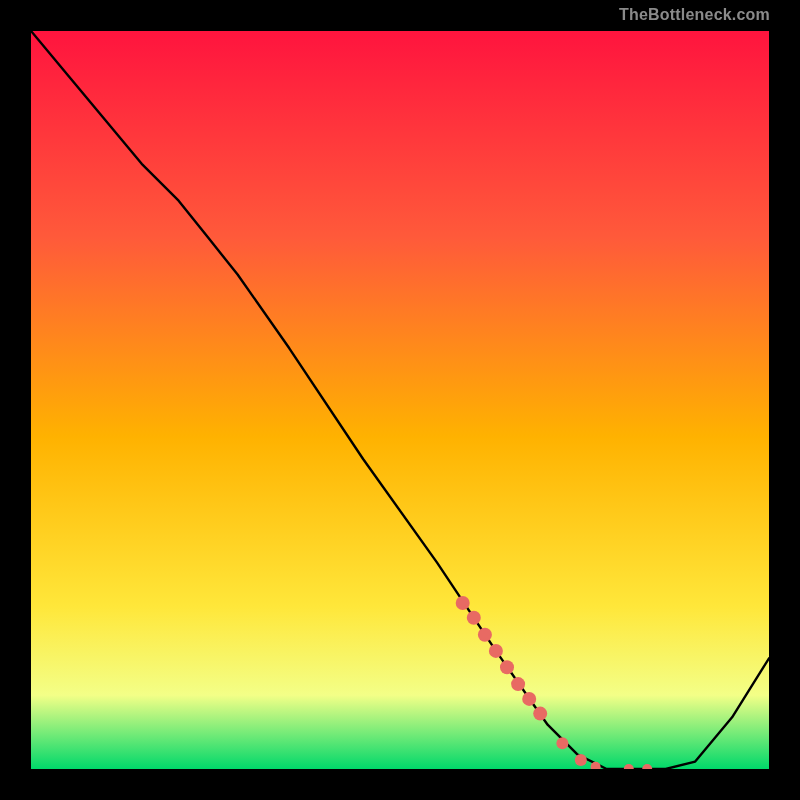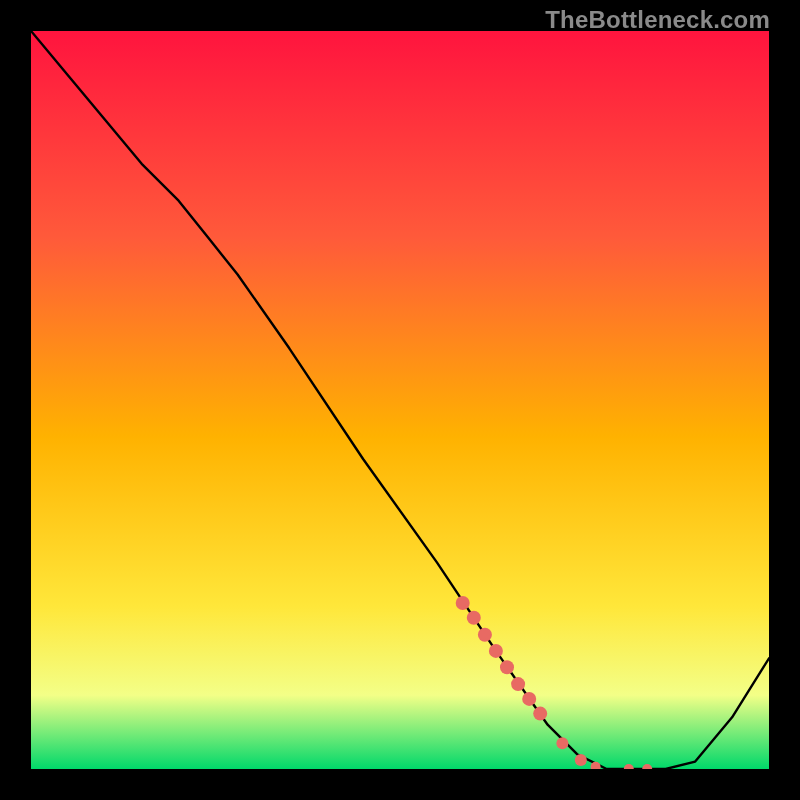--- a/index.html
+++ b/index.html
@@ -25,21 +25,21 @@
     top: 31px;
     width: 738px;
     height: 738px;
     overflow: hidden;
   }
   .watermark {
     position: absolute;
     top: 6px;
     right: 30px;
     color: #8a8a8a;
-    font-size: 24px;
+    font-size: 16px;
     font-weight: 600;
     letter-spacing: 0.2px;
     user-select: none;
   }
   svg {
     position: absolute;
     left: 0;
     top: 0;
   }
 </style>

